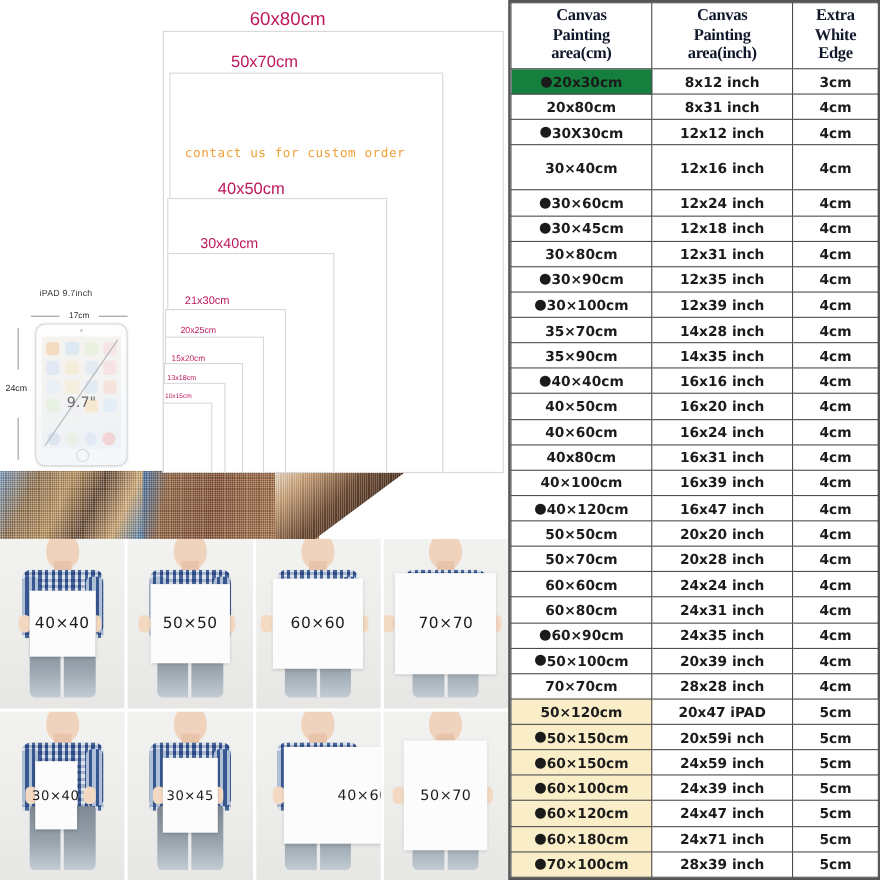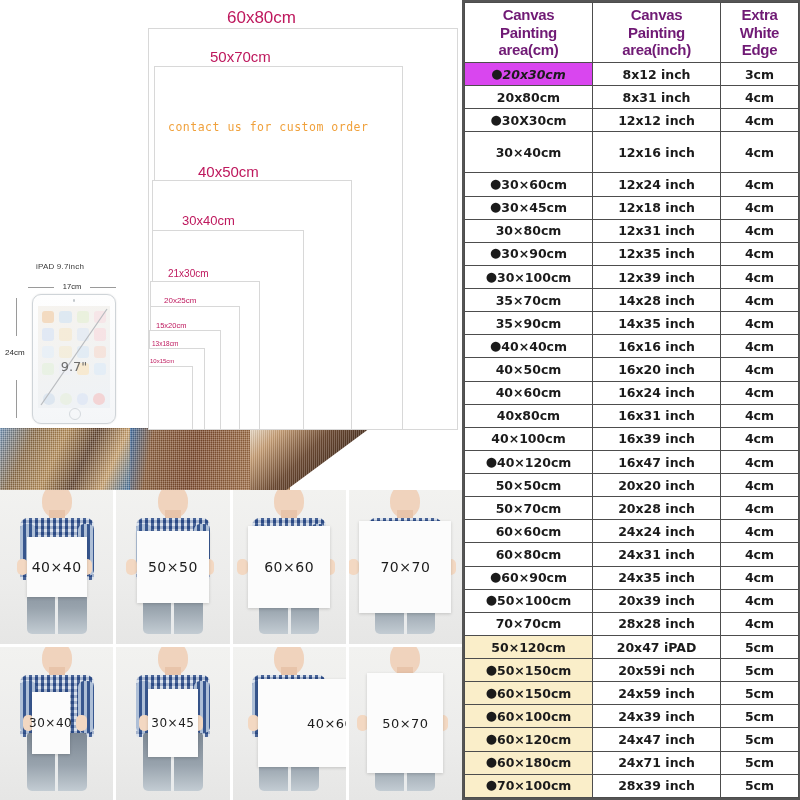--- a/index.html
+++ b/index.html
@@ -7,21 +7,21 @@
   #page{position:relative;width:800px;height:800px;}
 
   
   #left{position:absolute;left:0;top:0;width:462px;height:800px;background:#fff;}
 
   .size-diagram{position:absolute;left:0;top:0;width:462px;height:430px;background:#fff;}
   .rect{position:absolute;border:1px solid #d8d8d8;background:#fff;box-sizing:border-box;}
   .rect-label{position:absolute;color:#be185d;white-space:nowrap;font-weight:400;}
 
   .orange-note{position:absolute;color:#f0a13c;font-family:"DejaVu Sans Mono",monospace;
-    font-size:11.5px;letter-spacing:.5px;white-space:nowrap;}
+    font-size:11.5px;letter-spacing:.5px;white-space:nowrap;margin-top:12px;}
 
   
   .ipad-wrap{position:absolute;left:6px;top:262px;width:120px;height:170px;}
   .ipad-title{position:absolute;left:30px;top:0;font-size:8px;color:#3a3a3a;letter-spacing:.2px;white-space:nowrap;}
   .ipad-wdim{position:absolute;left:22px;top:20px;width:88px;height:10px;}
   .ipad-wdim .ln{position:absolute;top:5px;height:1px;background:#9a9a9a;}
   .ipad-wdim .ln.l{left:0;width:26px;}
   .ipad-wdim .ln.r{right:0;width:26px;}
   .ipad-wdim .tx{position:absolute;left:0;right:0;top:0;text-align:center;font-size:7.5px;color:#2a2a2a;}
   .ipad-hdim{position:absolute;left:0;top:36px;width:22px;height:120px;}
@@ -84,28 +84,28 @@
   .ph-legsplit{position:absolute;left:50%;top:100px;width:3px;height:44px;margin-left:-1.5px;background:#e9ebec;}
   .ph-hand-l,.ph-hand-r{position:absolute;width:11px;height:16px;border-radius:5px;background:#f3d8c2;top:50%;}
   .ph-canvas{position:absolute;background:#fcfcfc;box-shadow:0 1px 3px rgba(0,0,0,.17);
     display:flex;align-items:center;justify-content:center;}
   .ph-canvas span{color:#1c1c1c;font-family:"DejaVu Sans",sans-serif;letter-spacing:.5px;}
 
   
   #table-panel{position:absolute;left:462px;top:0;width:338px;height:800px;background:#fff;
     border:2px solid #555;box-sizing:border-box;}
   table.sizes{width:100%;height:100%;border-collapse:collapse;table-layout:fixed;}
-  table.sizes th{border:1px solid #4d4d4d;font-family:Liberation Sans, sans-serif;font-weight:700;
-    font-size:15px;line-height:1.18;color:#701a75;padding:3px 1px;background:#fff;letter-spacing:-.3px;}
+  table.sizes th{border:1px solid #4d4d4d;font-family:Liberation Serif, serif;font-weight:700;
+    font-size:15px;line-height:1.18;color:#0f172a;padding:3px 1px;background:#fff;letter-spacing:-.3px;}
   table.sizes td{border:1px solid #4d4d4d;text-align:center;font-family:"DejaVu Sans",sans-serif;
     font-size:12.5px;font-weight:600;color:#1b1b1b;padding:0 1px;white-space:nowrap;}
   table.sizes col.c1{width:128px;}
   table.sizes col.c2{width:128px;}
   table.sizes col.c3{width:78px;}
-  tr.hl-blue td.cm{background:#d946ef;font-style:italic;}
+  tr.hl-blue td.cm{background:#15803d;}
   tr.hl-cream td{background:#faeec9;}
   tr.hl-cream td.inch,tr.hl-cream td.edge{background:#fff;}
   tr.tall td{height:40px;}
   .dot{font-size:13px;line-height:0;position:relative;top:-1px;}
 </style>
 </head>
 <body>
 
 <div id="page">
 

